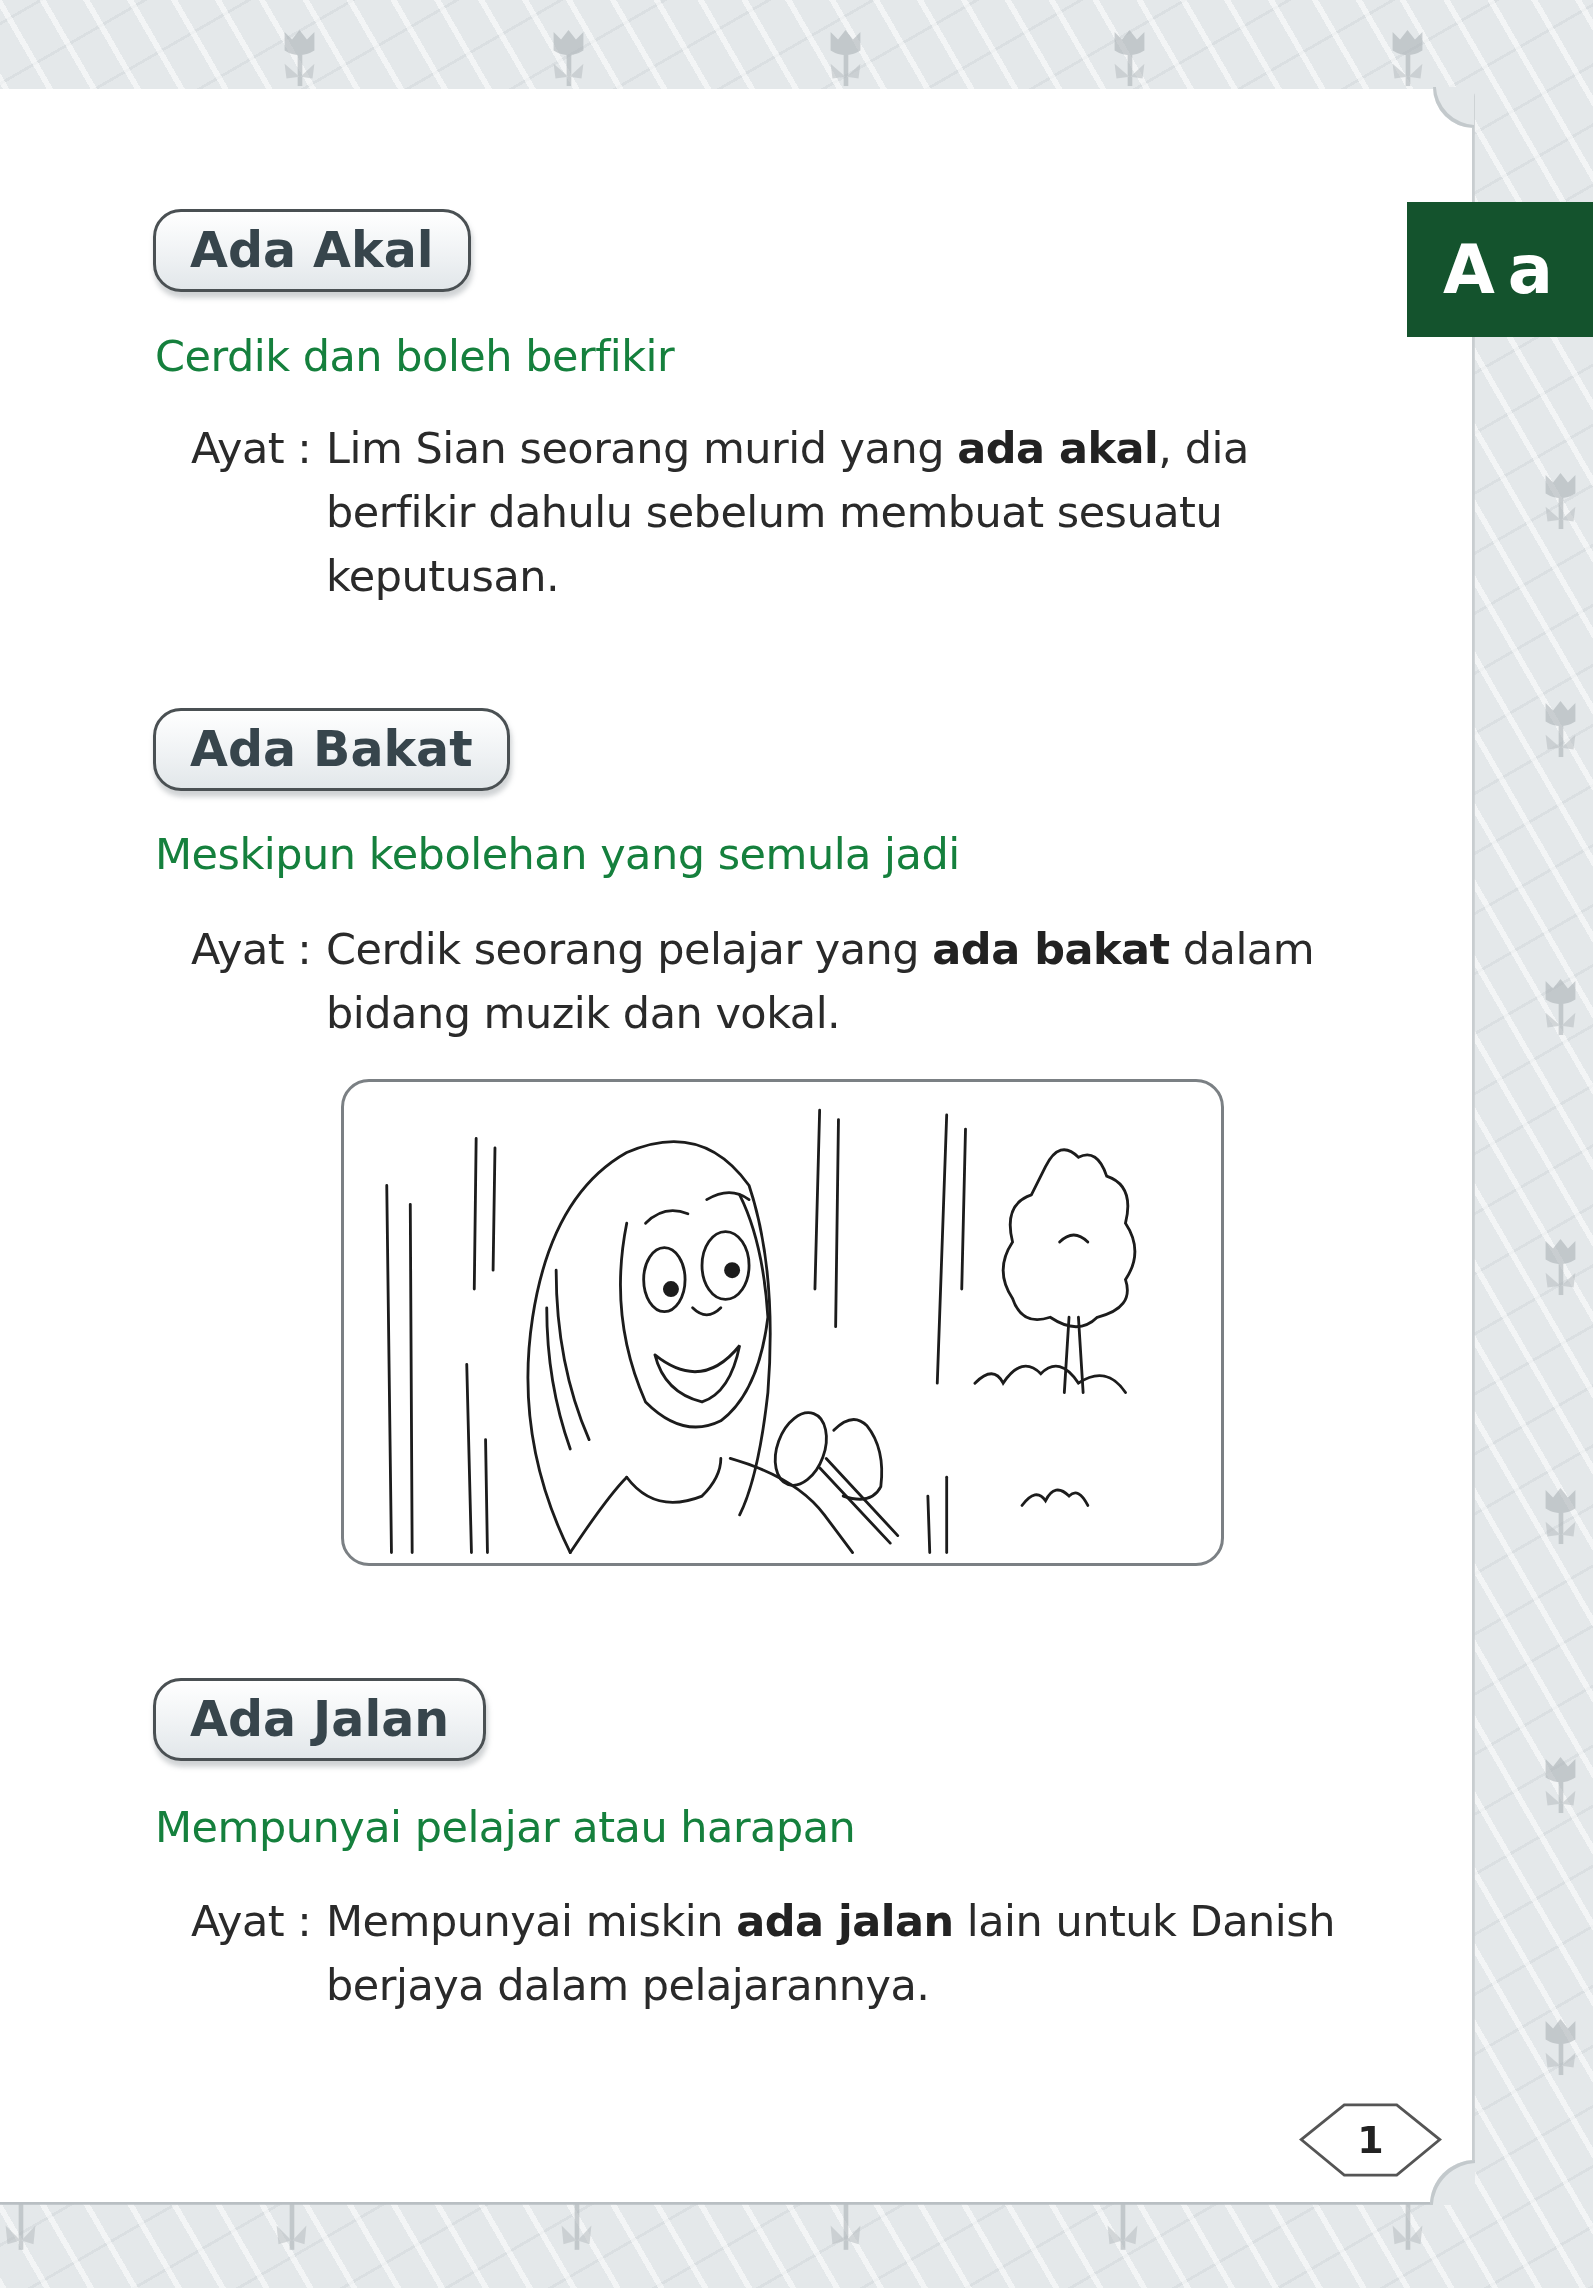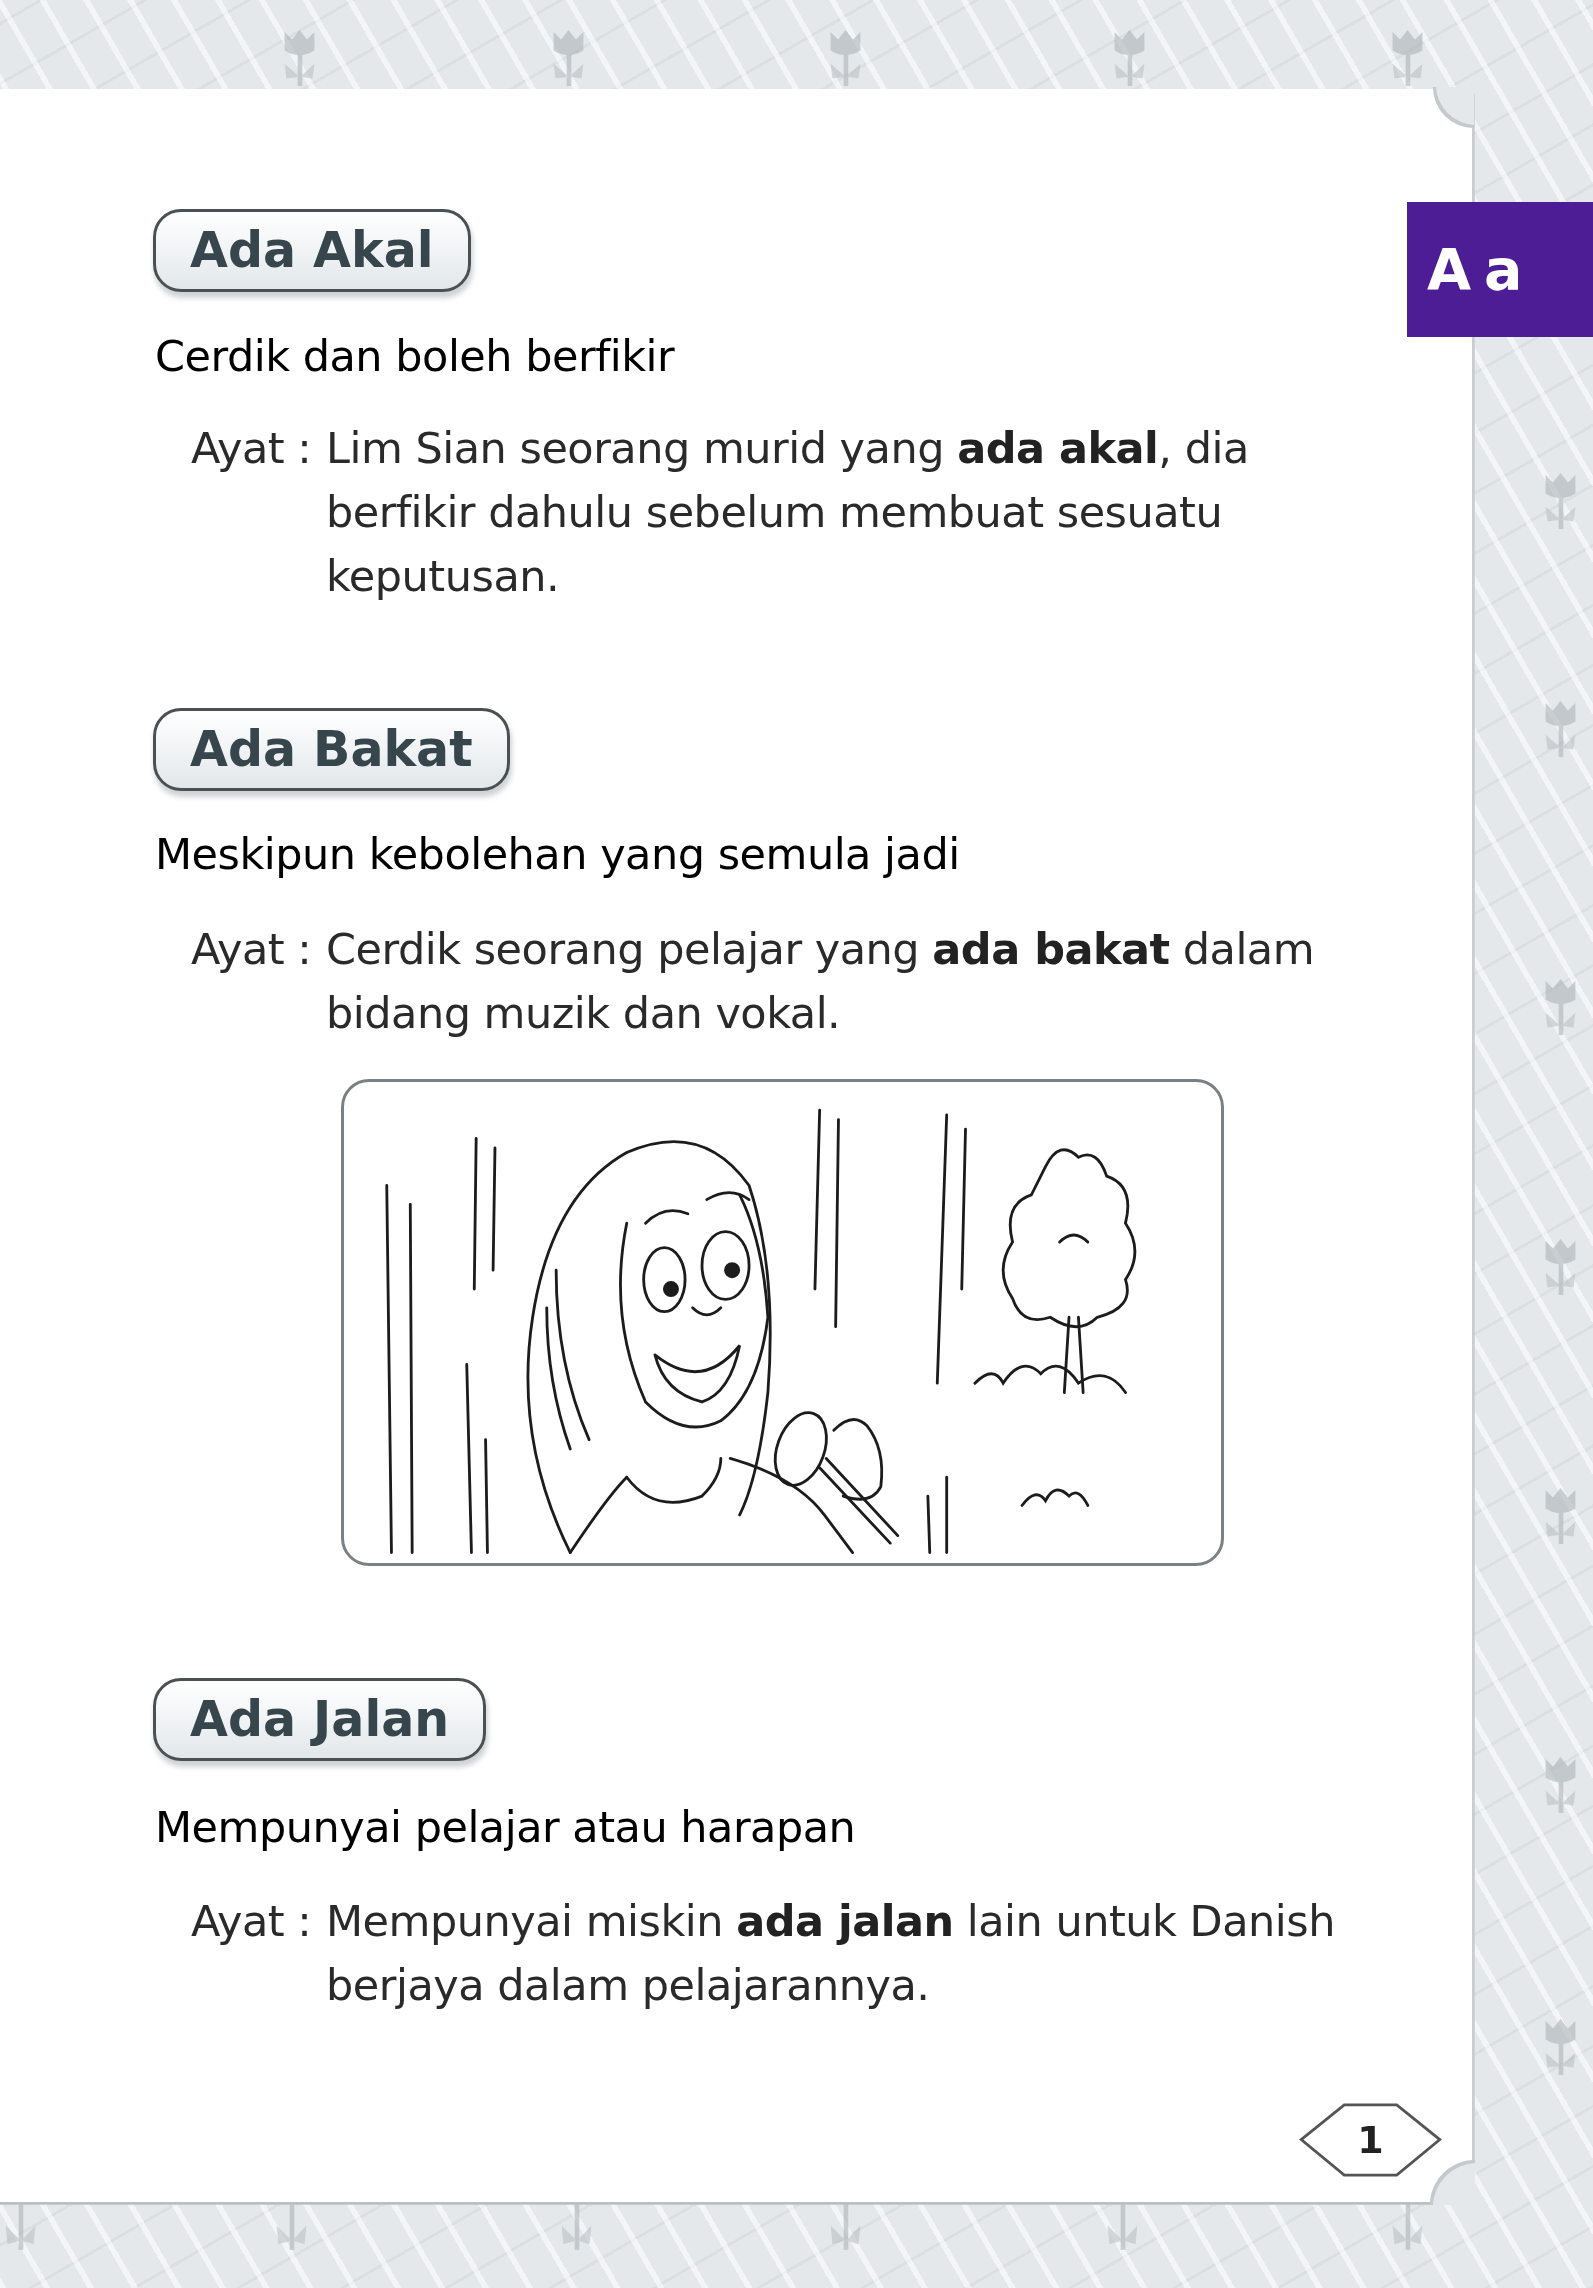--- a/index.html
+++ b/index.html
@@ -27,37 +27,37 @@
     background:#e4e8ea; border-bottom-left-radius:41px;
     box-shadow: inset 2.8px -2.8px 0 #c3c9cc;
   }
   .page::after { 
     content:""; position:absolute; right:-2.8px; bottom:-2.8px; width:45px; height:45px;
     background:#e4e8ea; border-top-left-radius:45px;
     box-shadow: inset 2.8px 2.8px 0 #c3c9cc;
   }
   .letter-tab {
     position:absolute; left:1407px; top:202px; width:186px; height:135px;
-    background:#4c1d95; color:#fff;
-    font-family:"DejaVu Sans", sans-serif; font-weight:bold; font-size:57px;
-    display:flex; align-items:center; padding-left:20px; box-sizing:border-box;
+    background:#14532d; color:#fff;
+    font-family:"DejaVu Sans", sans-serif; font-weight:bold; font-size:67px;
+    display:flex; align-items:center; padding-left:36px; box-sizing:border-box;
     letter-spacing:13px;
   }
   .pill {
     position:absolute; left:153px; height:83px;
     border:3.8px solid #4a5053; border-radius:28px;
     background:linear-gradient(#ffffff, #eef1f3 60%, #e2e7ea);
     box-shadow: 1.9px 5.6px 5.6px rgba(120,130,135,0.35);
     display:flex; align-items:center; padding:0 34px 0 34px; box-sizing:border-box;
     font-family:"DejaVu Sans", sans-serif; font-weight:bold; font-size:49px; color:#37454c;
     white-space:nowrap;
   }
   .meaning {
     position:absolute; left:155px;
-    font-family:"DejaVu Sans", sans-serif; font-size:43px; color:#000000;
+    font-family:"DejaVu Sans", sans-serif; font-size:43px; color:#15803d;
     font-weight:normal; letter-spacing:-0.5px; white-space:nowrap;
   }
   .ayat {
     position:absolute; left:155px; width:1243px;
     font-family:"DejaVu Sans", sans-serif; font-size:43px; color:#2a2a2a;
     line-height:64px; letter-spacing:-0.5px;
   }
   .ayat .lbl { position:absolute; left:0; top:0; white-space:nowrap;margin-left:36px; }
   .ayat .txt { position:absolute; left:171px; top:0; width:1073px; }
   .ayat b { font-weight:bold; color:#222; }

